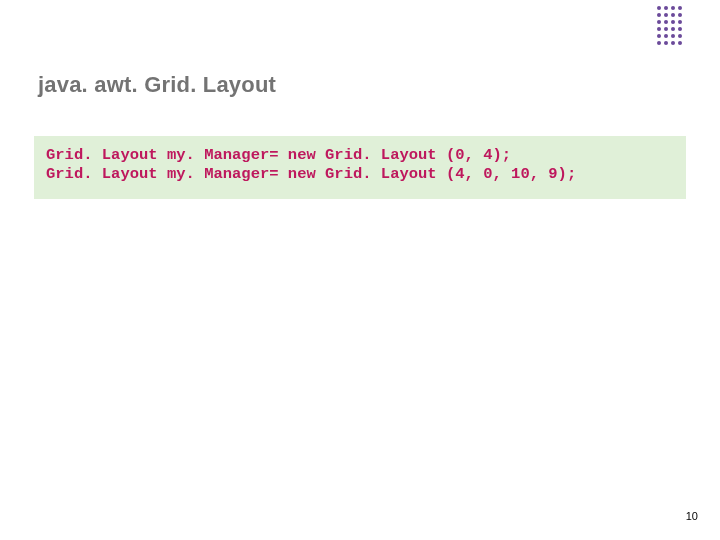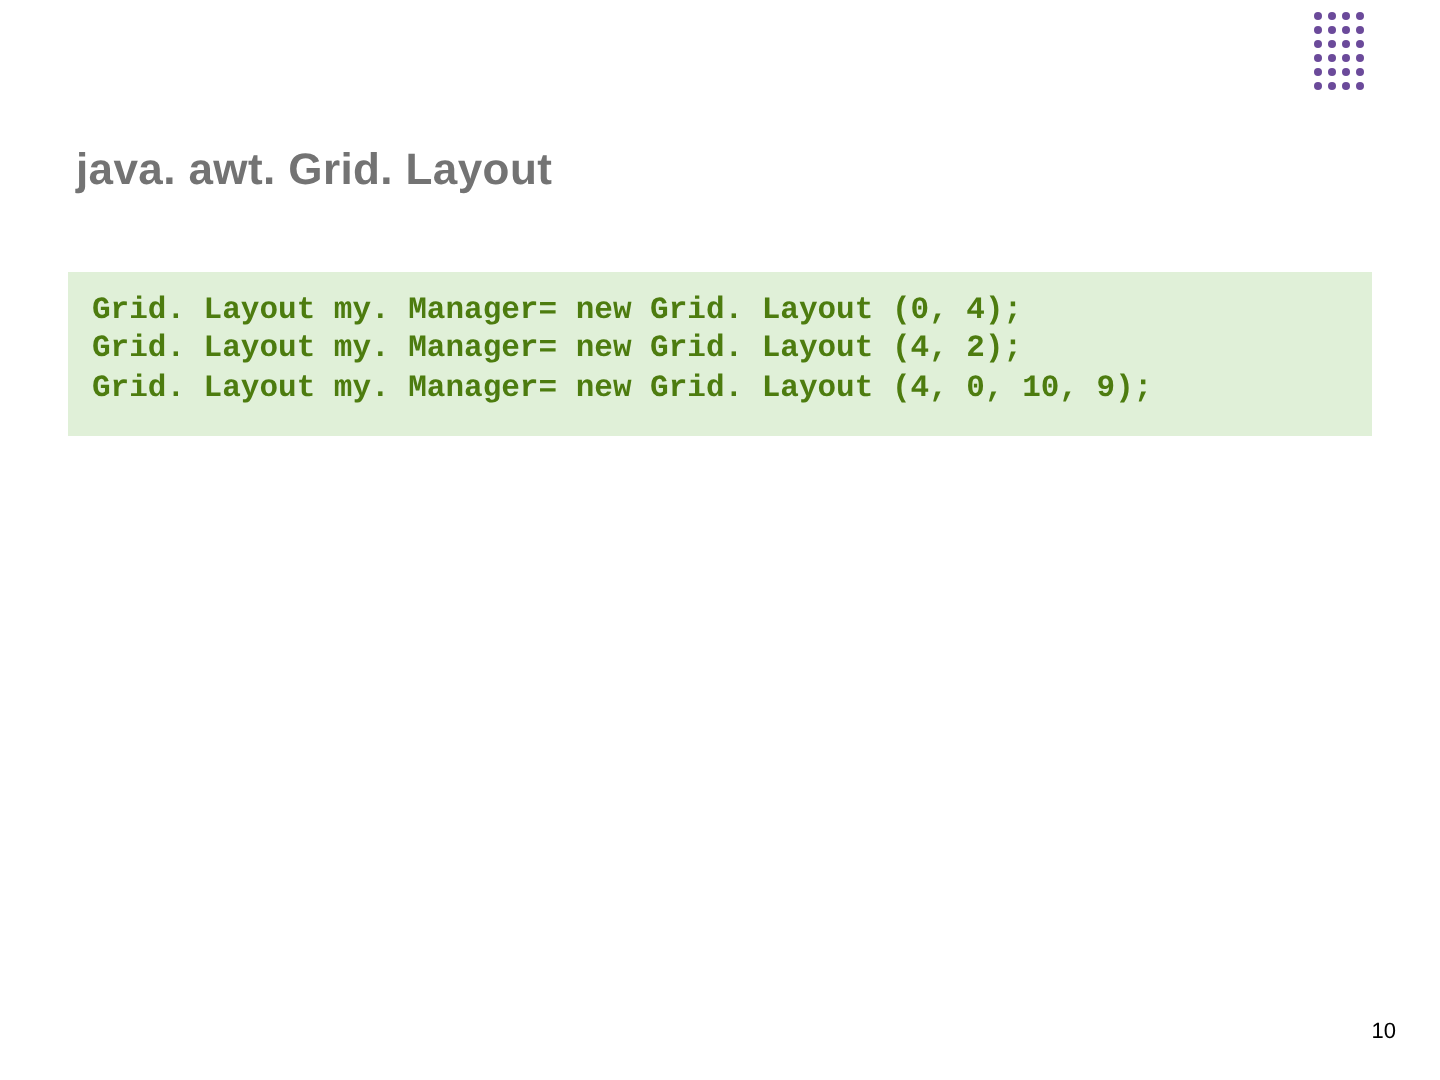--- a/index.html
+++ b/index.html
@@ -40,21 +40,21 @@
     top: 136px;
     left: 34px;
     right: 34px;
     background: #e0f0d8;
     padding: 10px 12px 14px 12px;
   }
   .codebox pre {
     font-family: "Courier New", Courier, monospace;
     font-size: 15.5px;
     font-weight: bold;
-    color: #4d7c0f;
+    color: #be185d;
     line-height: 1.25;
     white-space: pre;
   }
   .pagenum {
     position: absolute;
     bottom: 18px;
     right: 22px;
     font-size: 11px;
     color: #000;
     margin-left: 45px;
@@ -89,19 +89,18 @@
     <span></span>
       <span></span>
       <span></span>
       <span></span>
   </div>
 
   <div class="title">java. awt. Grid. Layout</div>
 
   <div class="codebox">
     <pre>Grid. Layout my. Manager= new Grid. Layout (0, 4);</pre>
-    <pre>Grid. Layout my. Manager= new Grid. Layout (4, 2);</pre>
     <pre>Grid. Layout my. Manager= new Grid. Layout (4, 0, 10, 9);</pre>
   </div>
 
   <div class="pagenum">10</div>
 
 </div>
 
 </body></html>

